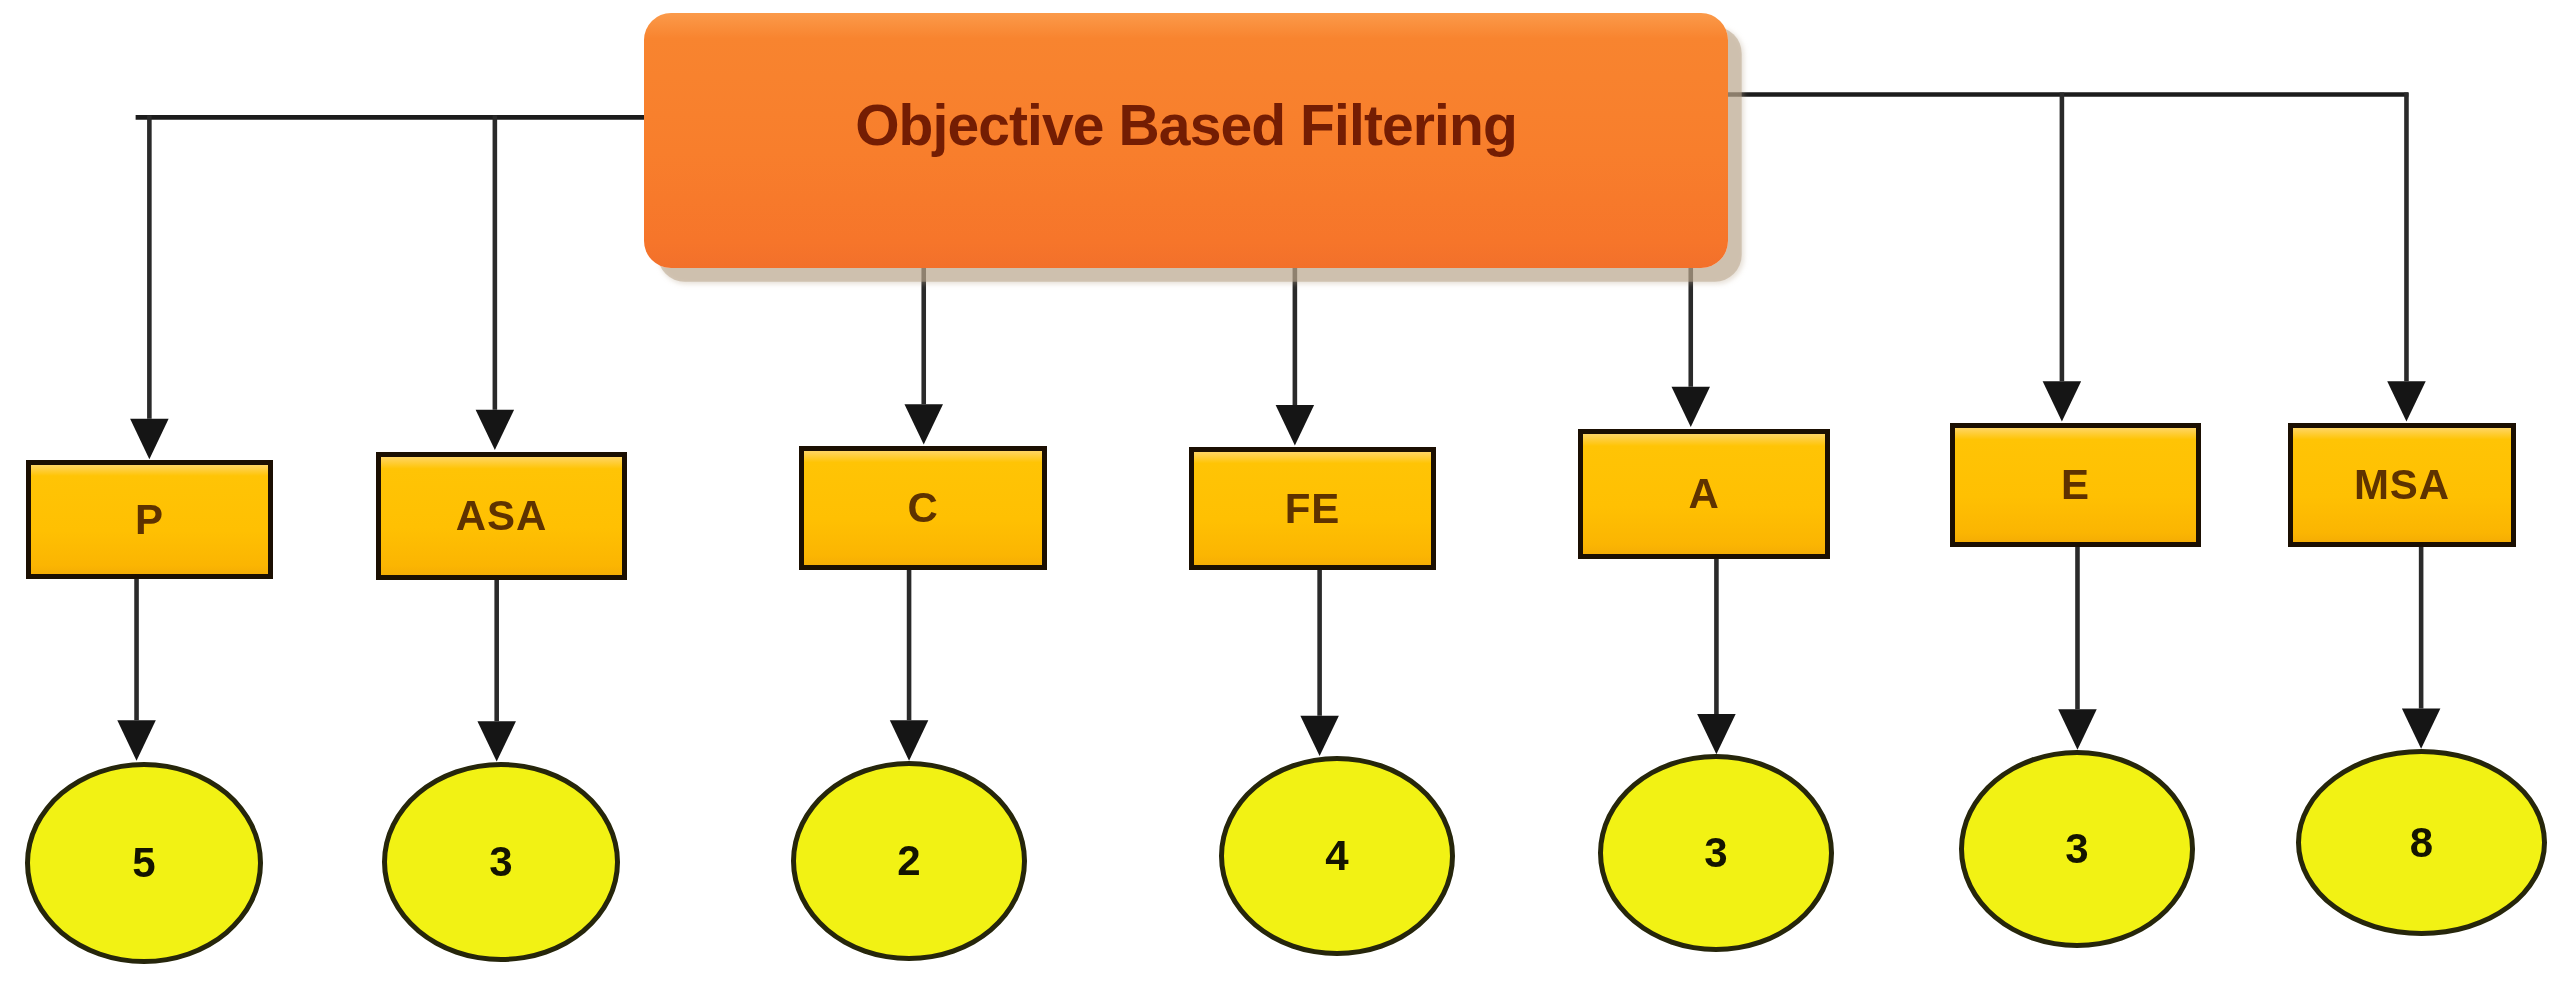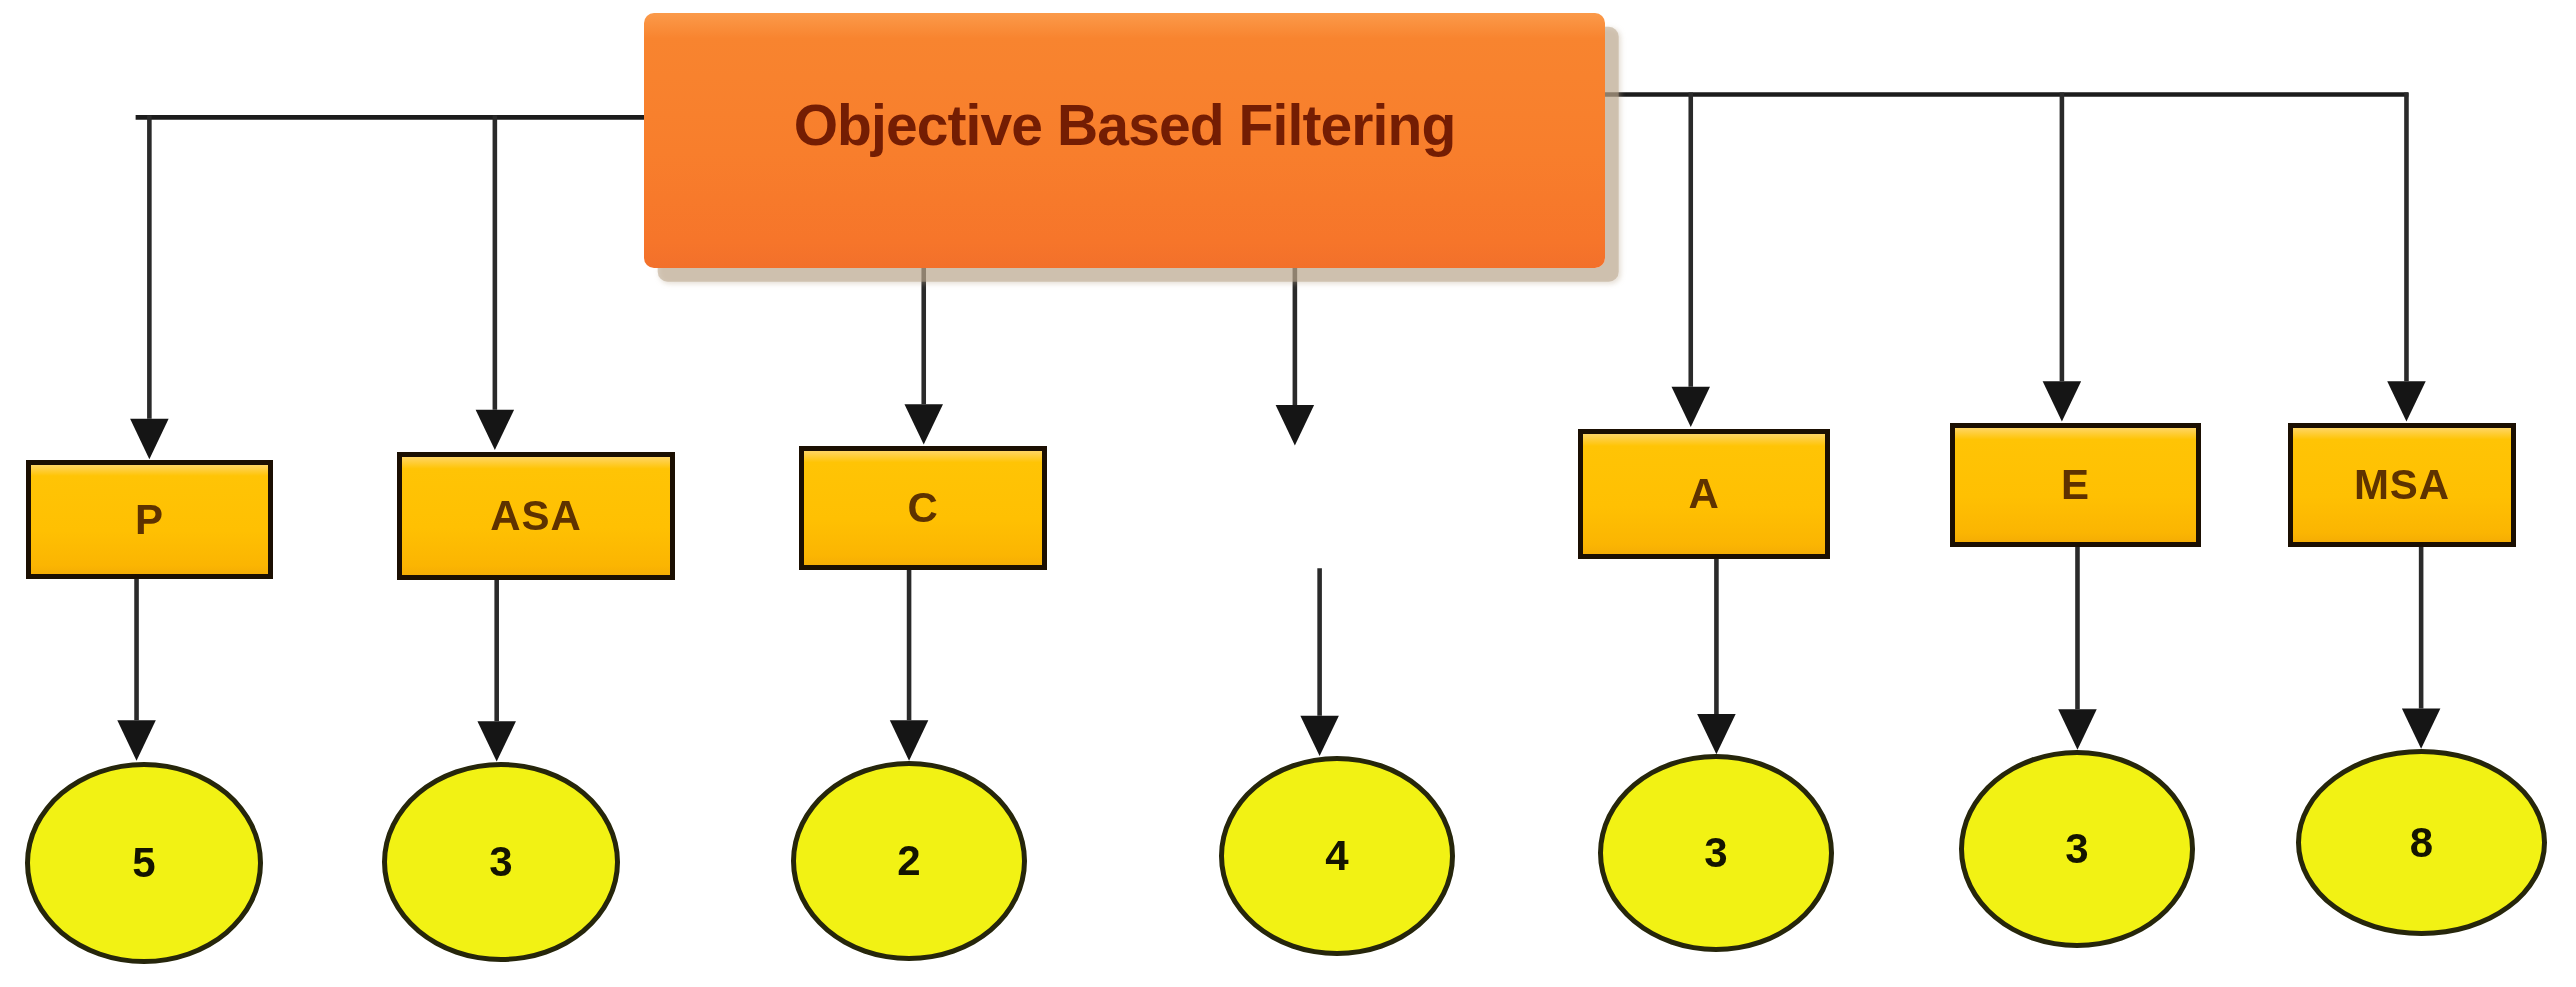--- a/index.html
+++ b/index.html
@@ -10,22 +10,22 @@
     font-family:"Liberation Sans", sans-serif;
     overflow:hidden;
   }
   #connector-layer{position:absolute;left:0;top:0;z-index:1;}
   .conn{stroke:#1c1c1c;stroke-width:5;fill:none;}
   .conn-thin{stroke:#2a2a2a;stroke-width:5;fill:none;}
   .arrowhead{fill:#151515;stroke:none;}
 
   .title-box{
     position:absolute;z-index:3;
-    left:644px;top:13px;width:961px;height:255px;
-    border-radius:10px;
+    left:644px;top:13px;width:1084px;height:255px;
+    border-radius:27px;
     background:linear-gradient(180deg,#fb9a4a 0%,#f8842f 10%,#f87e2c 55%,#f6752a 90%,#f2702b 100%);
     box-shadow:13.7px 13.7px 0 rgba(186,165,141,0.55), 15.6px 15.6px 5.5px rgba(186,165,141,0.35);
     display:flex;align-items:center;justify-content:center;
   }
   .title-box span{
     transform:translateY(-16.5px);
     font-size:57px;font-weight:bold;letter-spacing:-0.9px;
     color:#741d03;
   }
 
@@ -138,25 +138,28 @@
     </g>
   </svg>
 
   <div class="title-box">
     <span>Objective Based Filtering</span>
   </div>
 
   <div class="node-box" style="left:26px;top:460px;width:247px;height:119px">
     <span class="node-label">P</span>
   </div>
-  <div class="node-box" style="left:397px;top:452px;width:278px;height:128px">
+  <div class="node-box" style="left:376px;top:452px;width:251px;height:128px">
     <span class="node-label">ASA</span>
   </div>
   <div class="node-box" style="left:799px;top:446px;width:248px;height:124px">
     <span class="node-label">C</span>
+  </div>
+  <div class="node-box" style="left:1189px;top:447px;width:247px;height:123px">
+    <span class="node-label">FE</span>
   </div>
   <div class="node-box" style="left:1578px;top:429px;width:252px;height:130px">
     <span class="node-label">A</span>
   </div>
   <div class="node-box" style="left:1950px;top:423px;width:251px;height:124px">
     <span class="node-label">E</span>
   </div>
   <div class="node-box" style="left:2288px;top:423px;width:228px;height:124px">
     <span class="node-label">MSA</span>
   </div>

